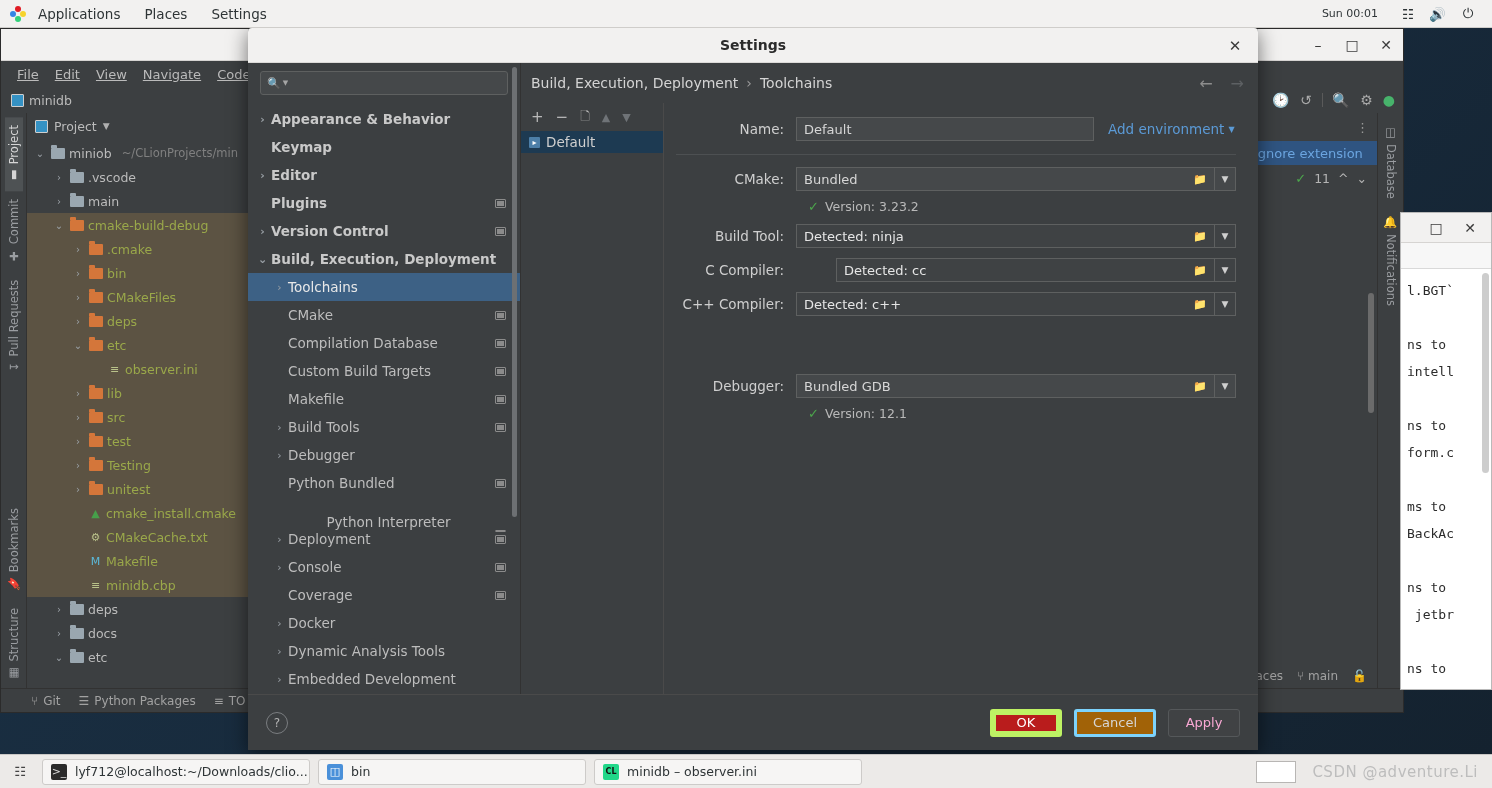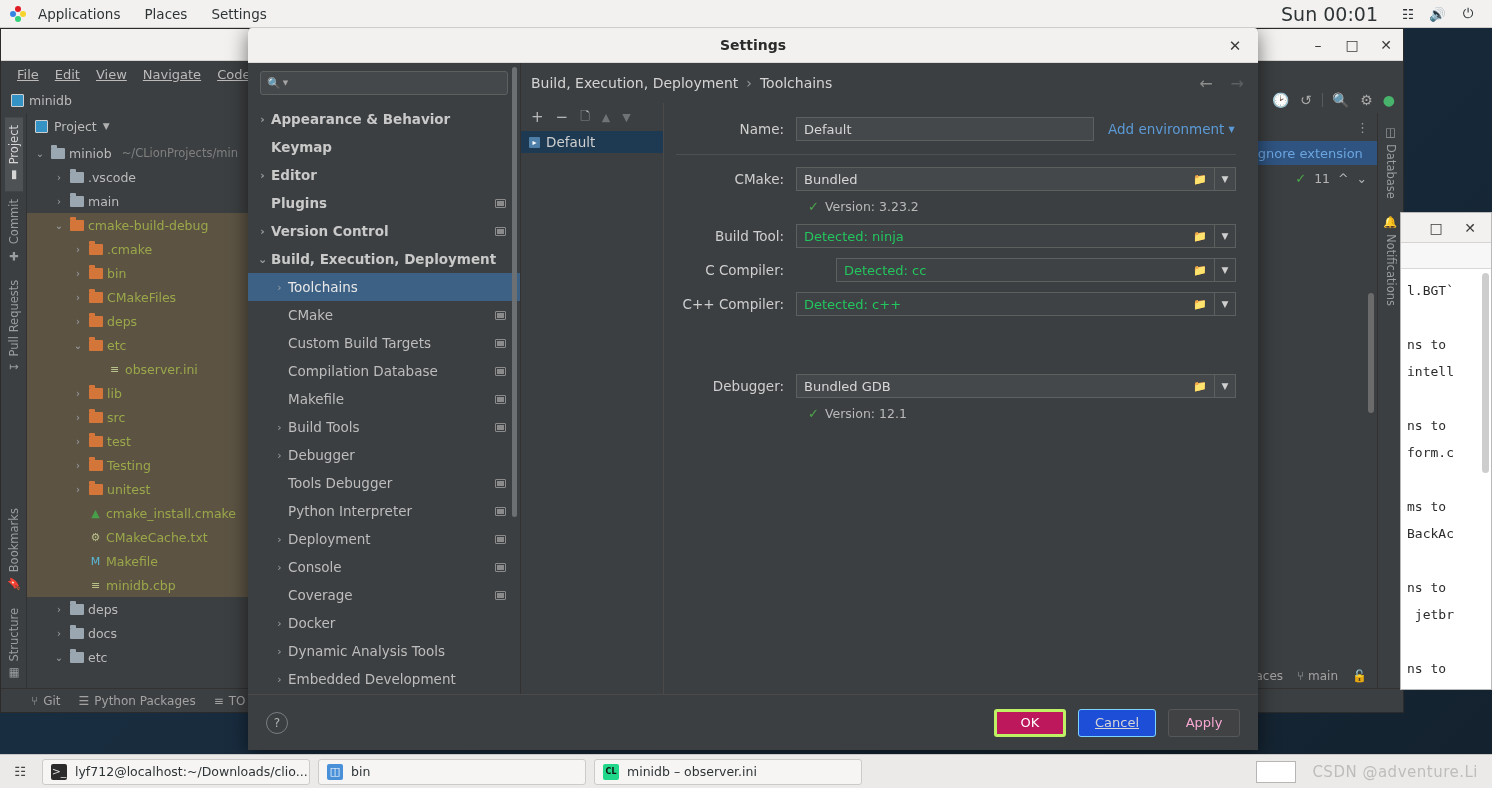--- a/index.html
+++ b/index.html
@@ -18,21 +18,21 @@
     background: #f2f1f0; border-bottom: 1px solid #cfcdca;
     display: flex; align-items: center; color: #2e3436; font-size: 13.5px;
   }
   .tp-left { display: flex; align-items: center; gap: 0; }
   .tp-item { padding: 0 12px; height: 28px; display: flex; align-items: center; cursor: default; }
   .tp-logo { width: 16px; height: 16px; margin-left: 10px; position: relative; }
   .tp-logo i {
     position: absolute; width: 6px; height: 6px; border-radius: 50%;
   }
   .tp-right { margin-left: auto; display: flex; align-items: center; gap: 2px; padding-right: 10px; }
-  .tp-clock { font-size: 19px; padding: 0 14px; }
+  .tp-clock { font-size: 11px; padding: 0 14px; }
   .tp-ico { width: 28px; height: 28px; display: flex; align-items: center; justify-content: center; }
 
   
   .desktop {
     position: absolute; left: 0; top: 28px; width: 1492px; height: 726px;
     background: linear-gradient(135deg, #1b3247 0%, #17293a 60%, #14222f 100%);
   }
 
   
   .ide-window {
@@ -229,21 +229,21 @@
   .tc-badge { width: 11px; height: 11px; background: #4d7fa8; color: #fff; font-size: 8px; display:flex; align-items:center; justify-content:center; border-radius:1px; }
 
   .form-col { flex: 1; padding: 14px 22px 0 12px; min-width: 0; }
   .frow { display: flex; align-items: center; margin-bottom: 8px; }
   .flabel { width: 120px; text-align: right; color: #cfcfcf; font-size: 13.5px; padding-right: 12px; flex: 0 0 120px; }
   .ftext {
     flex: 1; height: 24px; background: #45484a; border: 1px solid #5e6060;
     color: #d6d6d6; font-size: 13px; display: flex; align-items: center; padding: 0 7px;
     font-family: inherit;
   }
-  .ftext.placeholder { color: #22c55e; background: #3f4244; }
+  .ftext.placeholder { color: #e5e5e5; background: #3f4244; }
   .combo { flex: 1; display: flex; align-items: stretch; min-width: 0; }
   .combo .ftext { flex: 1; border-right: none; }
   .combo-browse {
     width: 28px; background: #45484a; border: 1px solid #5e6060; border-right: none; border-left: none;
     display: flex; align-items: center; justify-content: center; color: #b8b8b8; font-size: 11px;
   }
   .combo-arrow {
     width: 22px; background: #45484a; border: 1px solid #5e6060;
     display: flex; align-items: center; justify-content: center; color: #cfcfcf; font-size: 9px;
   }
@@ -259,22 +259,22 @@
   }
   .help-btn {
     width: 22px; height: 22px; border-radius: 50%; border: 1px solid #7a7d80;
     color: #b4b4b4; display: flex; align-items: center; justify-content: center; font-size: 12px;
   }
   .dlg-buttons { margin-left: auto; display: flex; gap: 12px; }
   .btn {
     min-width: 72px; height: 28px; border-radius: 3px; font-size: 13px;
     display: flex; align-items: center; justify-content: center; padding: 0 16px;
   }
-  .btn.primary { background: #be185d; color: #ffffff; border: 3px solid #bef264; }
-  .btn.normal { background: #1d4ed8; color: #d6d6d6; border: 1px solid #7dd3fc; text-decoration: underline; }
+  .btn.primary { background: #b91c1c; color: #ffffff; border: 6px solid #bef264; }
+  .btn.normal { background: #a16207; color: #d6d6d6; border: 3px solid #7dd3fc; }
   .btn.disabled { background: #43464880; color: #f9a8d4; border: 1px solid #55585a; }
 
   
   .taskbar {
     position: absolute; left: 0; bottom: 0; width: 1492px; height: 34px;
     background: #eceae8; border-top: 1px solid #c9c7c5;
     display: flex; align-items: center; padding: 0 6px; gap: 8px;
   }
   .tb-show { width: 28px; height: 26px; display: flex; align-items: center; justify-content: center; color: #444; }
   .tb-task {
@@ -613,48 +613,48 @@
               <span class="st-arrow">›</span>
               <span>Toolchains</span>
             </div>
             <div class="st-row" style="padding-left: 23px;">
               <span class="st-arrow"></span>
               <span>CMake</span>
               <span class="st-badge"></span>
             </div>
             <div class="st-row" style="padding-left: 23px;">
               <span class="st-arrow"></span>
+              <span>Compilation Database</span>
+              <span class="st-badge"></span>
+            </div>
+            <div class="st-row" style="padding-left: 23px;">
+              <span class="st-arrow"></span>
               <span>Custom Build Targets</span>
-              <span class="st-badge"></span>
-            </div>
-            <div class="st-row" style="padding-left: 23px;">
-              <span class="st-arrow"></span>
-              <span>Compilation Database</span>
               <span class="st-badge"></span>
             </div>
             <div class="st-row" style="padding-left: 23px;">
               <span class="st-arrow"></span>
               <span>Makefile</span>
               <span class="st-badge"></span>
             </div>
             <div class="st-row" style="padding-left: 23px;">
               <span class="st-arrow">›</span>
               <span>Build Tools</span>
               <span class="st-badge"></span>
             </div>
             <div class="st-row" style="padding-left: 23px;">
               <span class="st-arrow">›</span>
               <span>Debugger</span>
             </div>
             <div class="st-row" style="padding-left: 23px;">
               <span class="st-arrow"></span>
-              <span>Tools Debugger</span>
-              <span class="st-badge"></span>
-            </div>
-            <div class="st-row" style="padding-left: 23px;">
+              <span>Python Bundled</span>
+              <span class="st-badge"></span>
+            </div>
+            <div class="st-row" style="padding-left: 23px; flex-direction: column;">
               <span class="st-arrow"></span>
               <span>Python Interpreter</span>
               <span class="st-badge"></span>
             </div>
             <div class="st-row" style="padding-left: 23px;">
               <span class="st-arrow">›</span>
               <span>Deployment</span>
               <span class="st-badge"></span>
             </div>
             <div class="st-row" style="padding-left: 23px;">

